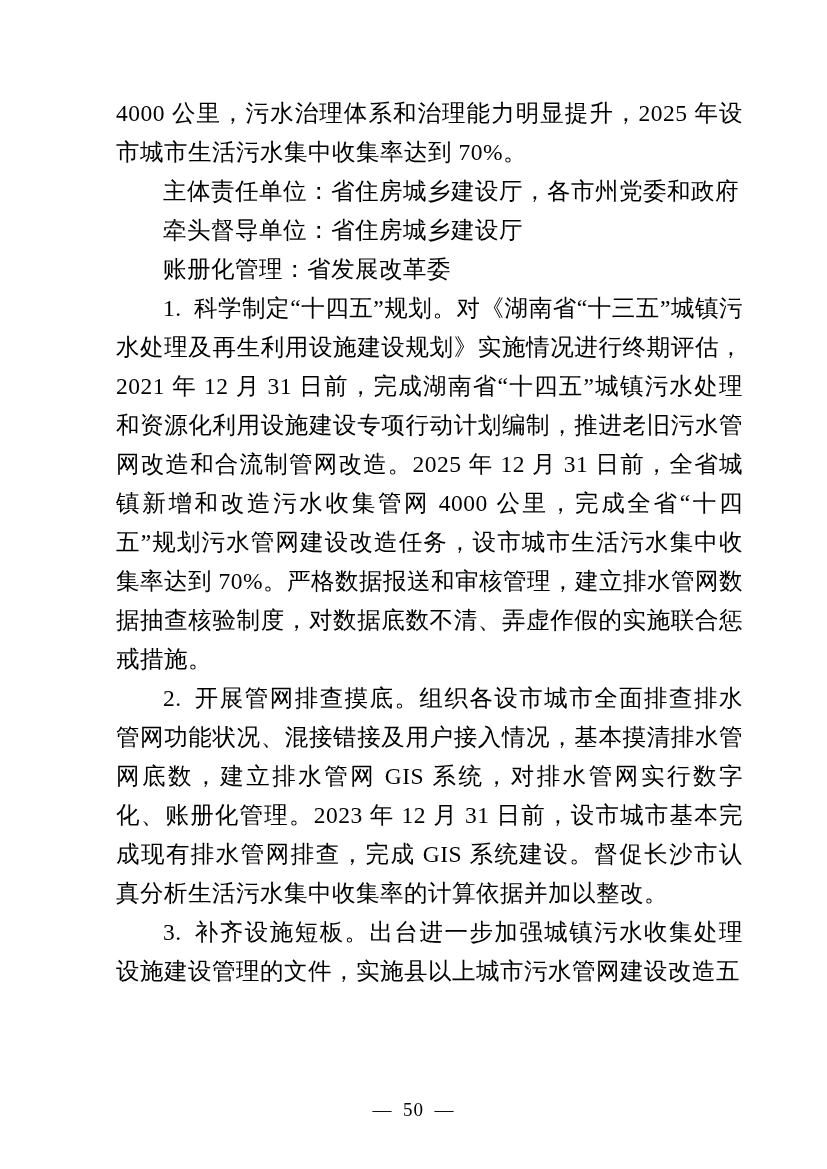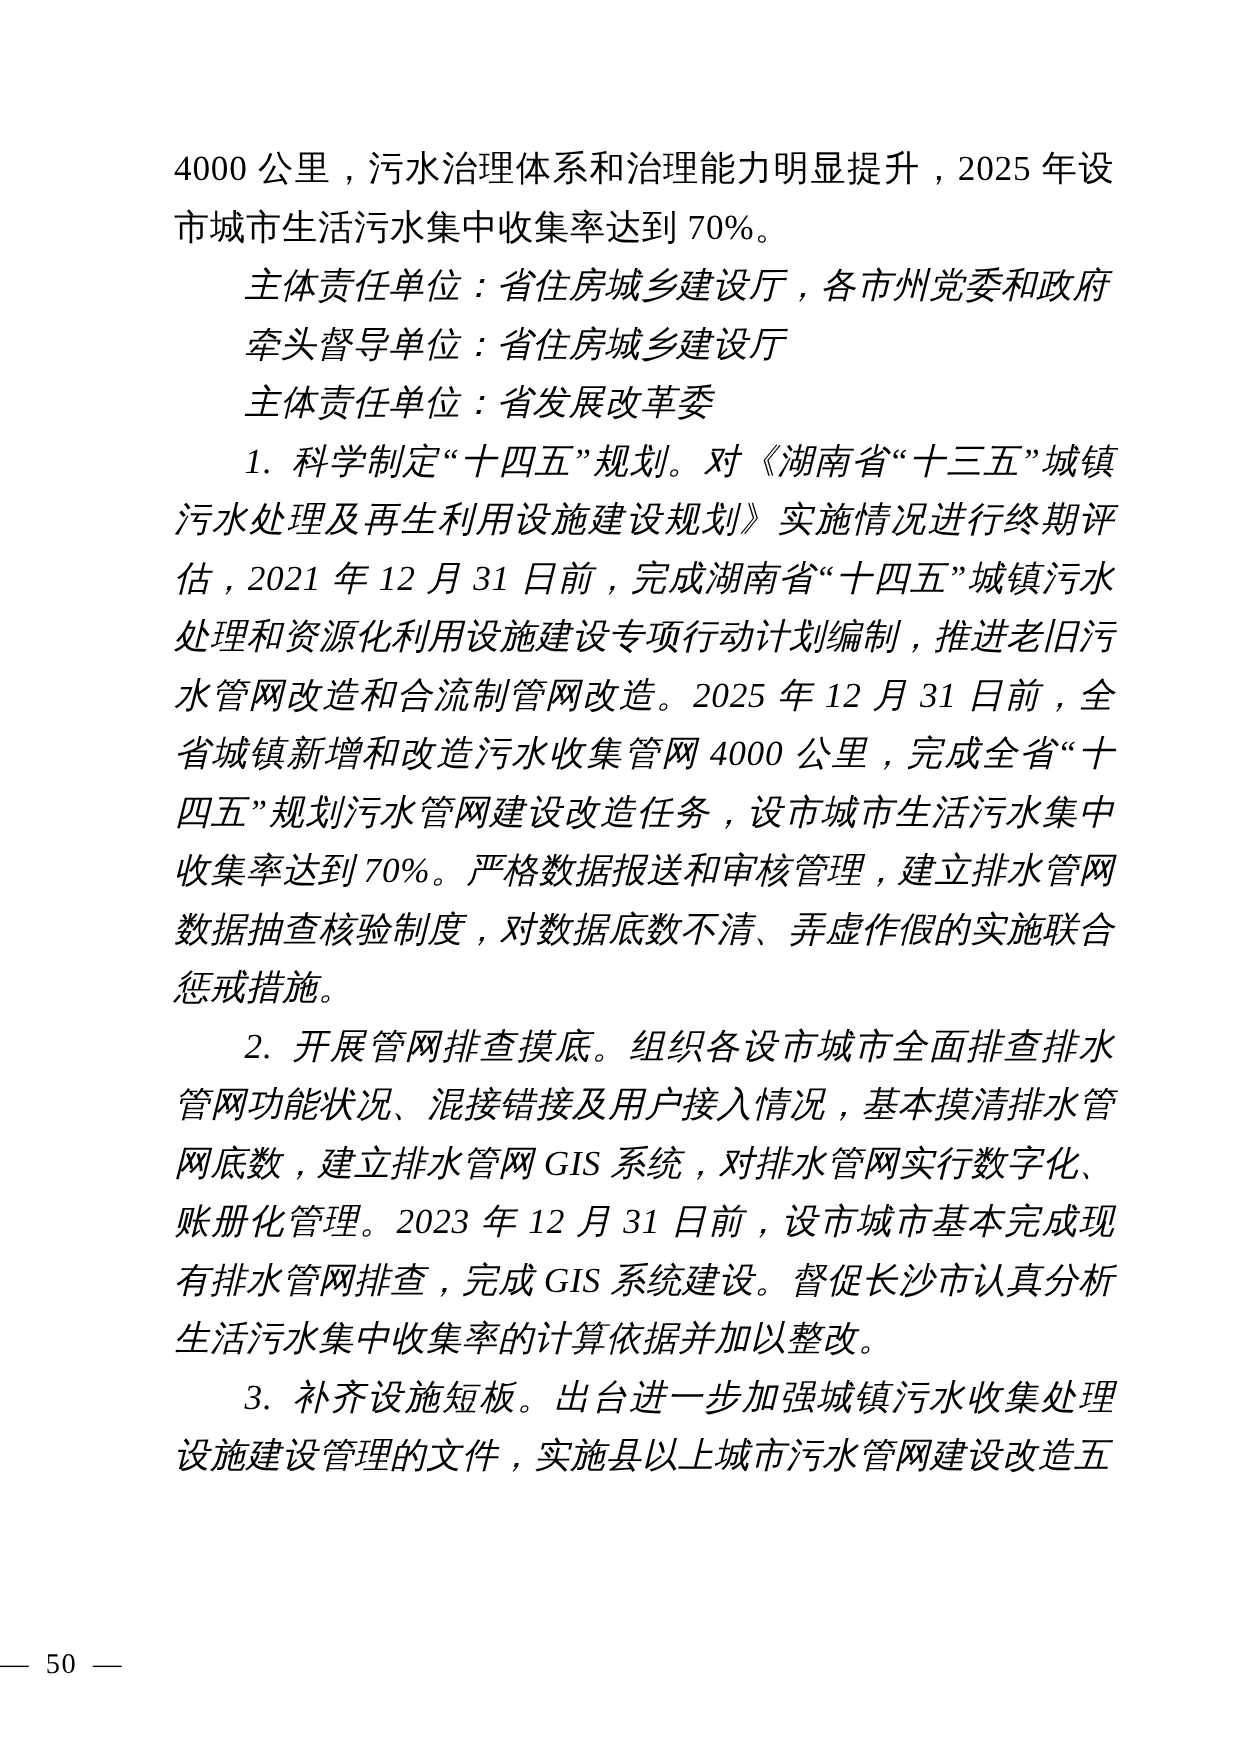--- a/index.html
+++ b/index.html
@@ -28,42 +28,42 @@
     margin: 0;
     font-size: 23.5px;
     line-height: 39px;
     text-align: justify;
     letter-spacing: 0.5px;
     word-break: break-all;
     color: #000000;
   }
   .content p.indent {
     text-indent: 2em;
-    font-style: italic;
   }
   .footer {
     position: absolute;
     left: 0;
     bottom: 48px;
     width: 100%;
+    text-align: center;
     font-size: 19px;
     line-height: 22px;
     color: #000000;
     letter-spacing: 1px;
   }
 </style>
 </head>
 <body>
 
 <div class="page">
   <main class="content">
     <p class="no-indent">4000 公里，污水治理体系和治理能力明显提升，2025 年设市城市生活污水集中收集率达到 70%。</p>
     <p class="indent">主体责任单位：省住房城乡建设厅，各市州党委和政府</p>
     <p class="indent">牵头督导单位：省住房城乡建设厅</p>
-    <p class="indent">主体责任单位：省发展改革委</p>
+    <p class="indent">账册化管理：省发展改革委</p>
     <p class="indent">1. 科学制定“十四五”规划。对《湖南省“十三五”城镇污水处理及再生利用设施建设规划》实施情况进行终期评估，2021 年 12 月 31 日前，完成湖南省“十四五”城镇污水处理和资源化利用设施建设专项行动计划编制，推进老旧污水管网改造和合流制管网改造。2025 年 12 月 31 日前，全省城镇新增和改造污水收集管网 4000 公里，完成全省“十四五”规划污水管网建设改造任务，设市城市生活污水集中收集率达到 70%。严格数据报送和审核管理，建立排水管网数据抽查核验制度，对数据底数不清、弄虚作假的实施联合惩戒措施。</p>
     <p class="indent">2. 开展管网排查摸底。组织各设市城市全面排查排水管网功能状况、混接错接及用户接入情况，基本摸清排水管网底数，建立排水管网 GIS 系统，对排水管网实行数字化、账册化管理。2023 年 12 月 31 日前，设市城市基本完成现有排水管网排查，完成 GIS 系统建设。督促长沙市认真分析生活污水集中收集率的计算依据并加以整改。</p>
     <p class="indent">3. 补齐设施短板。出台进一步加强城镇污水收集处理设施建设管理的文件，实施县以上城市污水管网建设改造五</p>
   </main>
 
   <footer class="footer">
     <span>— 50 —</span>
   </footer>
 </div>
 

